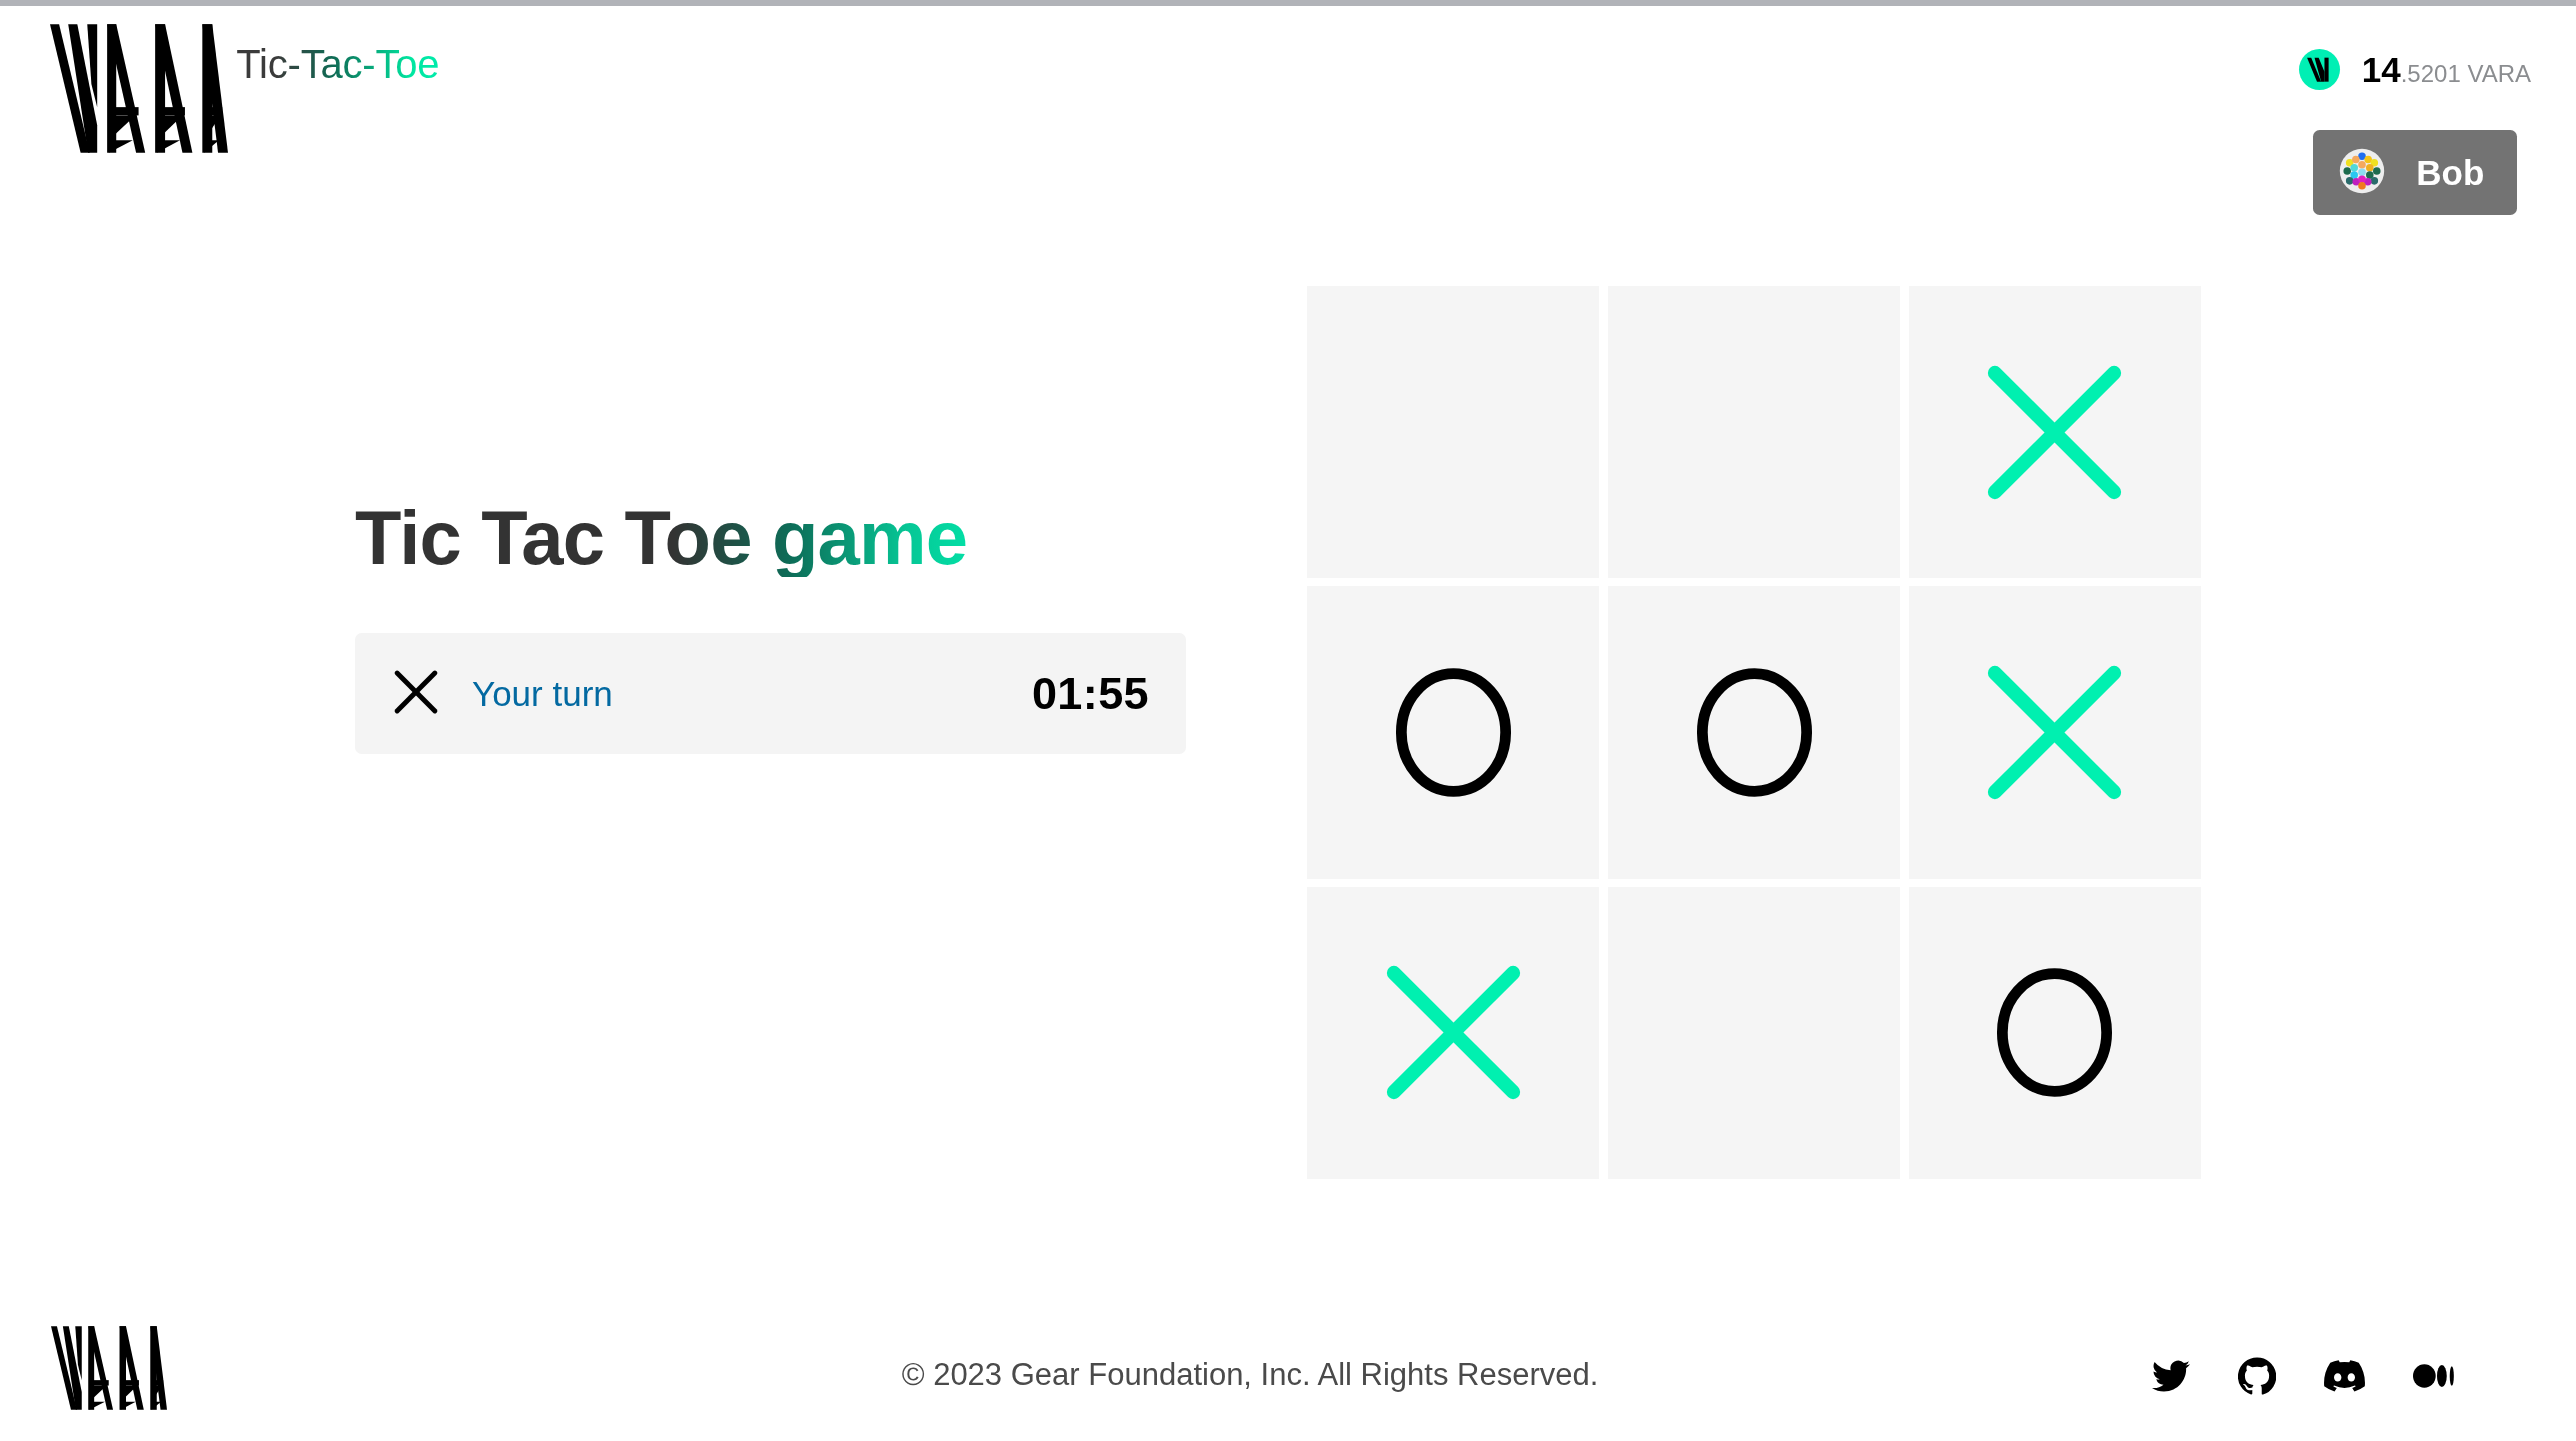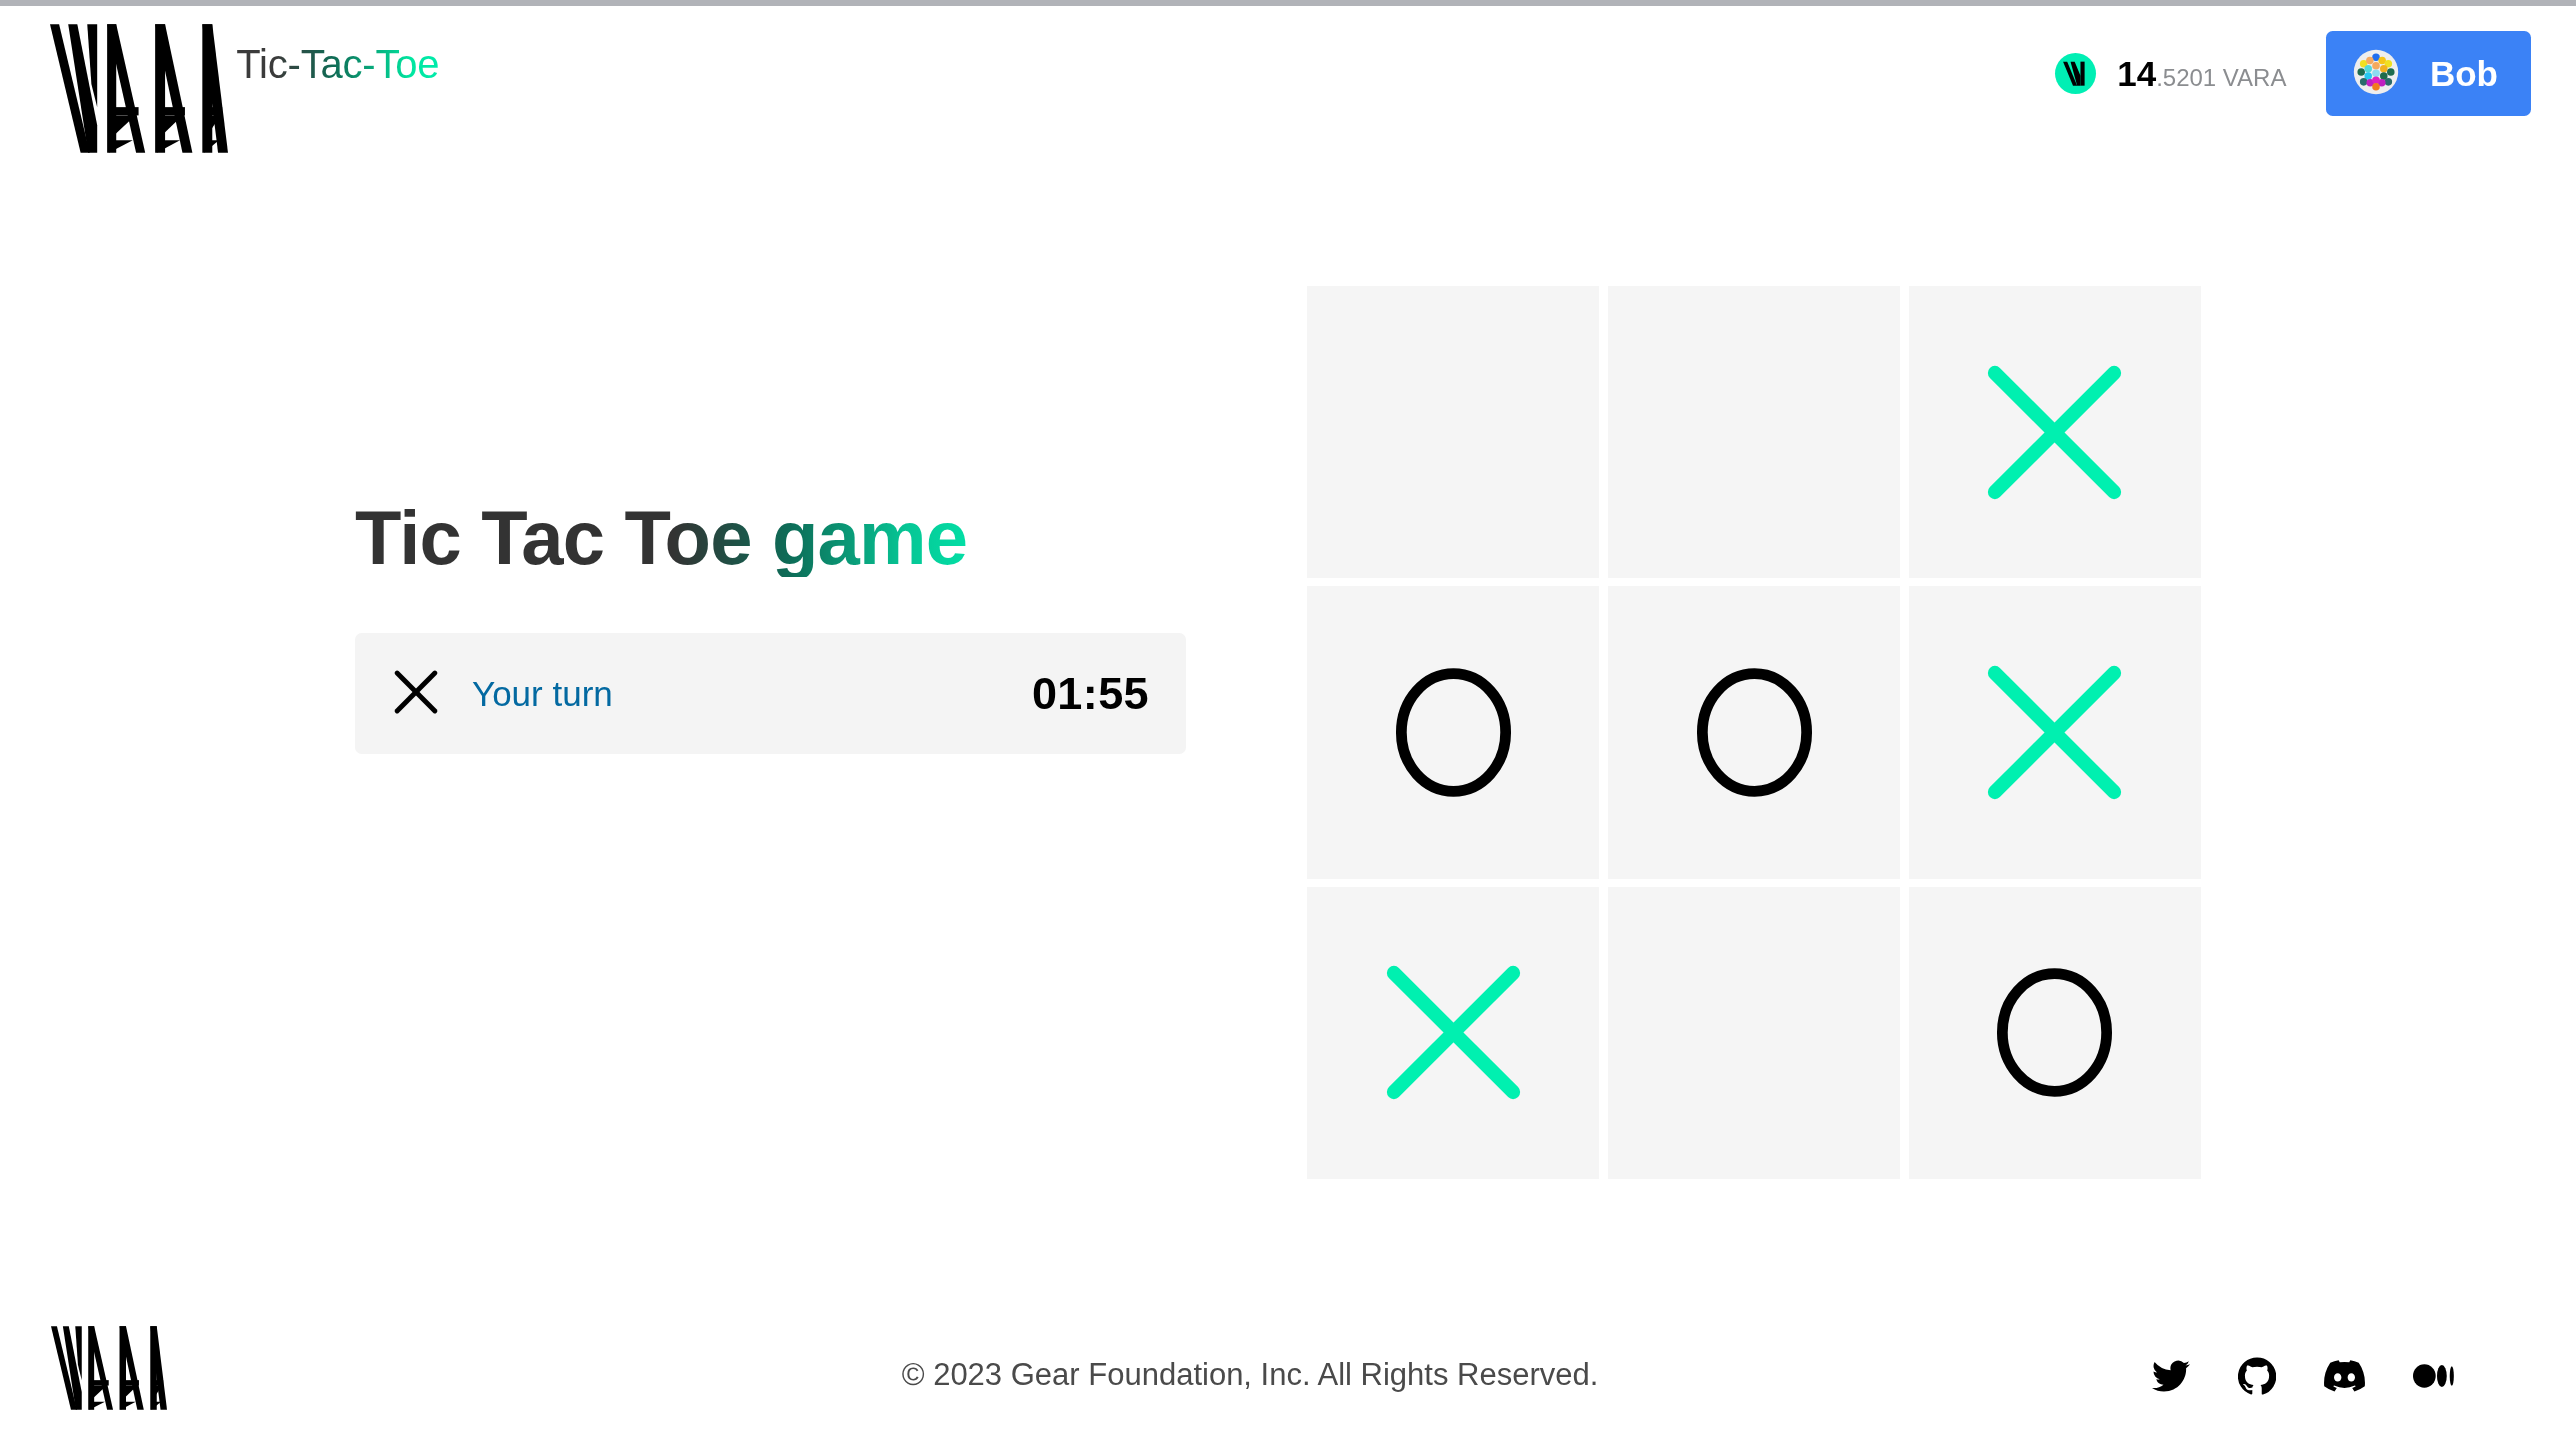--- a/index.html
+++ b/index.html
@@ -28,36 +28,36 @@
   .vara-logo { display:block; }
   .brand-title {
     font-size:40px; letter-spacing:-0.2px; line-height:1;
     margin-top:20px; white-space:nowrap;
     background:linear-gradient(90deg,#3b3b3b 0%,#3b3b3b 20%,#0f6b55 48%,#00e6a0 86%,#00ebab 100%);
     -webkit-background-clip:text; background-clip:text;
     -webkit-text-fill-color:transparent; color:transparent;
   }
 
   .header-right {
-    position:absolute; right:45px; top:25px;
-    display:flex; align-items:center; gap:40px;
+    position:absolute; right:45px; top:43px;
+    display:flex; align-items:center; gap:40px;flex-direction:column;
   }
   .balance { display:flex; align-items:center; gap:21.6px; }
   .vara-coin {
     width:41px; height:41px; border-radius:50%;
     background:#00efb4; display:flex; align-items:center; justify-content:center;
     flex:0 0 auto;
   }
   .balance-text { font-size:35px; line-height:1; white-space:nowrap; }
   .balance-int { font-weight:bold; color:#000; }
   .balance-frac { font-size:24px; color:#8b8d90; }
 
   .account-btn {
     display:flex; align-items:center; gap:31px;
-    background:#3b82f6; color:#fff;
+    background:#737373; color:#fff;
     border-radius:6.6px; border:none;
     padding:18px 33px 18px 26.5px;
     cursor:pointer;
   }
   .account-name { font-size:35px; font-weight:bold; line-height:1; color:#fff; }
 
   
   .main { position:absolute; top:166px; left:0; width:2576px; height:1128px; }
 
   .info-col {

